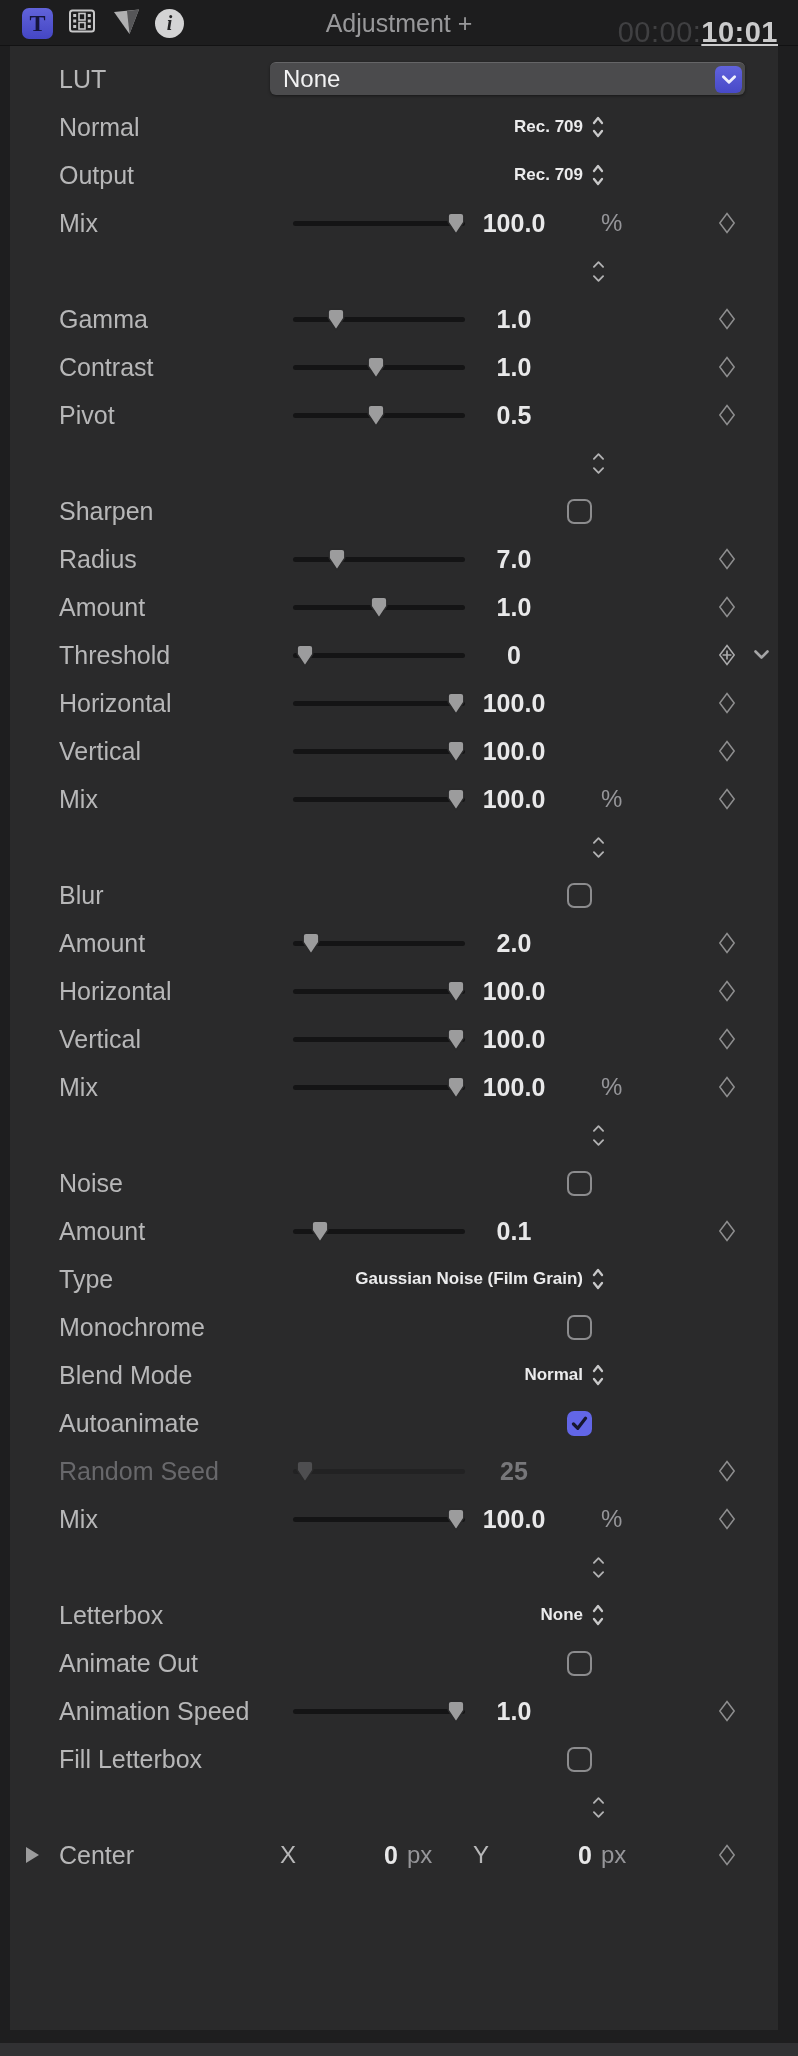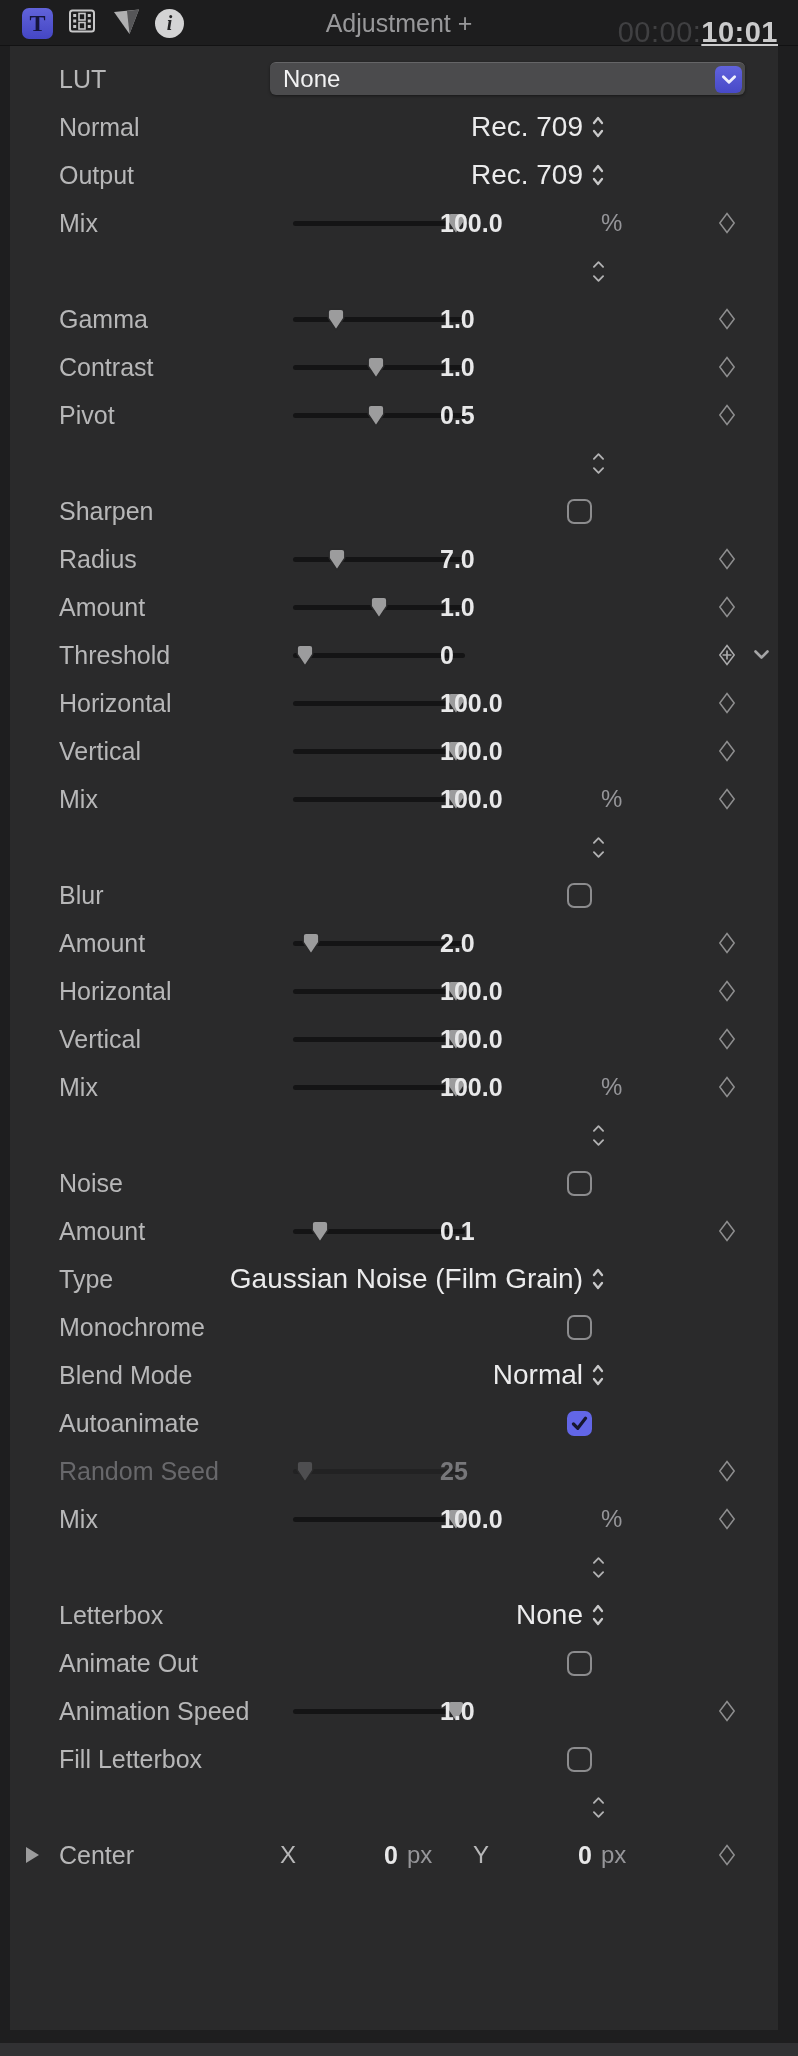--- a/index.html
+++ b/index.html
@@ -32,35 +32,35 @@
   .lbl.dis{color:#68686b;}
   .disclosure{position:absolute;left:16px;top:50%;transform:translateY(-50%);width:0;height:0;
               border-left:13px solid #9c9c9d;border-top:8px solid transparent;border-bottom:8px solid transparent;}
 
   .slider{position:absolute;left:283px;top:0;width:172px;height:48px;}
   .track{position:absolute;left:0;right:0;top:22px;height:5px;background:#141415;border-radius:3px;}
   .track.dis{background:#222223;}
   .thumb{position:absolute;top:13px;width:18px;height:23px;}
 
   .val{position:absolute;left:430px;width:148px;top:50%;transform:translateY(-50%);
-       text-align:left;color:#e8e8e9;font-size:25px;font-weight:bold;white-space:nowrap;}
+       text-align:center;color:#e8e8e9;font-size:25px;font-weight:bold;white-space:nowrap;}
   .val.dis{color:#77777a;font-weight:bold;}
   .unit{position:absolute;left:591px;top:50%;transform:translateY(-50%);
         color:#96969a;font-size:24px;}
 
   .kf{position:absolute;left:700px;top:50%;transform:translateY(-50%);width:34px;
       display:flex;justify-content:center;}
   .kfchev{position:absolute;left:743px;top:50%;transform:translateY(-50%);}
 
   .checkbox{position:absolute;left:557px;top:11.5px;width:25px;height:25px;border-radius:7px;
             border:2px solid #8c8c8e;box-sizing:border-box;}
   .checkbox.on{border:none;background:#6266e7;display:flex;align-items:center;justify-content:center;}
 
   .popup{position:absolute;right:173px;top:0;height:48px;display:flex;align-items:center;gap:8px;}
-  .popup .pval{color:#ebebec;font-size:28px;font-weight:normal;white-space:nowrap;}
+  .popup .pval{color:#ebebec;font-size:17px;font-weight:bold;white-space:nowrap;}
 
   .lutdrop{position:absolute;left:260px;top:7px;width:475px;height:33px;background:#4b4b4d;
            border-radius:6px;border-top:1px solid #656567;box-sizing:border-box;
            box-shadow:0 1px 3px rgba(0,0,0,.45);display:flex;align-items:center;}
   .lutdrop .lval{padding-left:13px;color:#f2f2f3;font-size:24px;}
   .lutbtn{position:absolute;right:3px;top:2.5px;width:27px;height:27px;border-radius:6px;
           background:linear-gradient(#6163dc,#4749c8);display:flex;align-items:center;justify-content:center;}
 
   .stepper{position:absolute;left:577px;top:0;height:48px;width:22px;display:flex;flex-direction:column;
            align-items:center;justify-content:center;gap:5px;}

